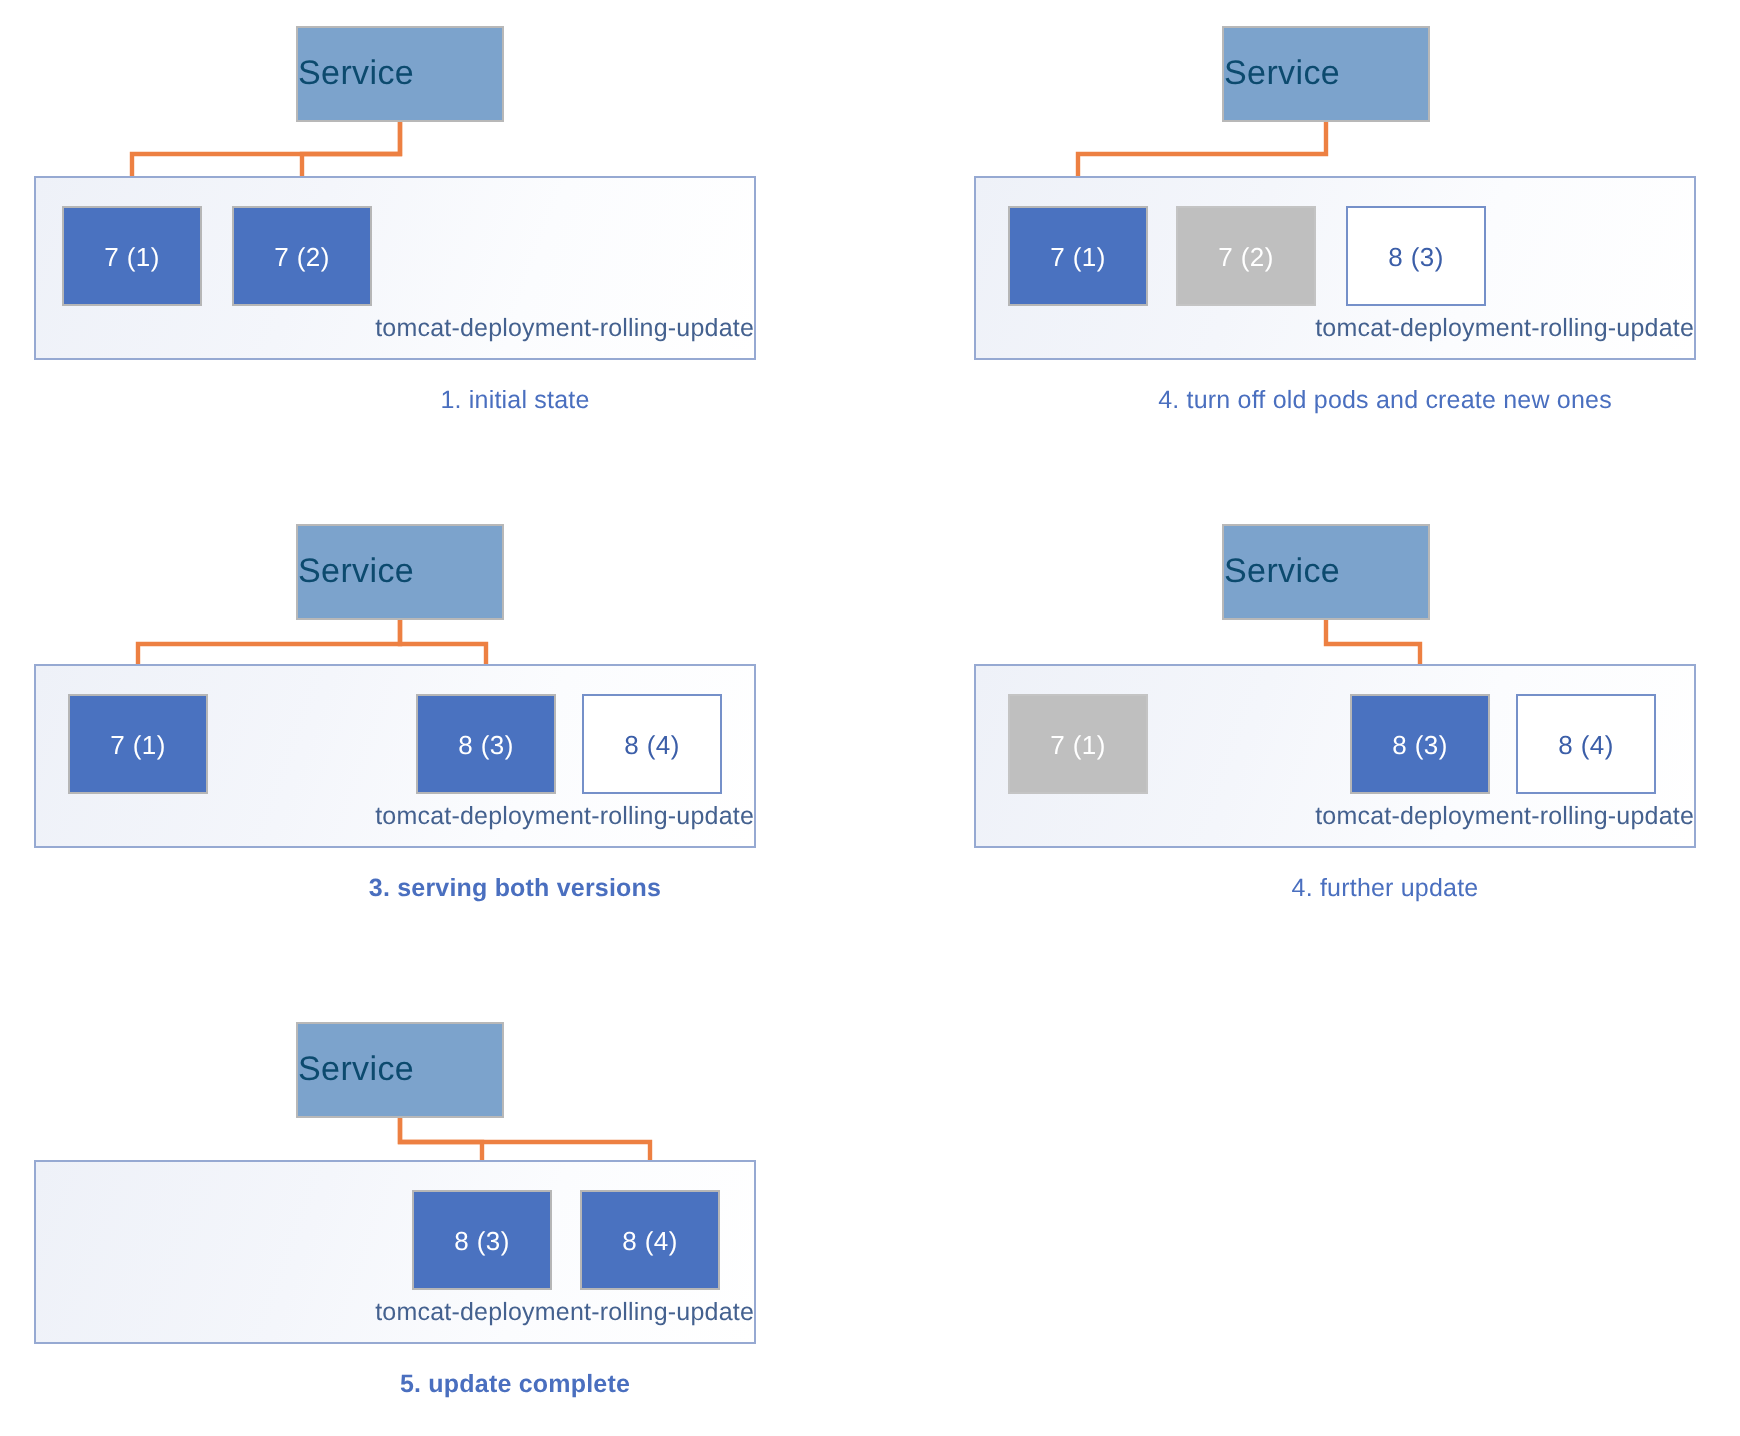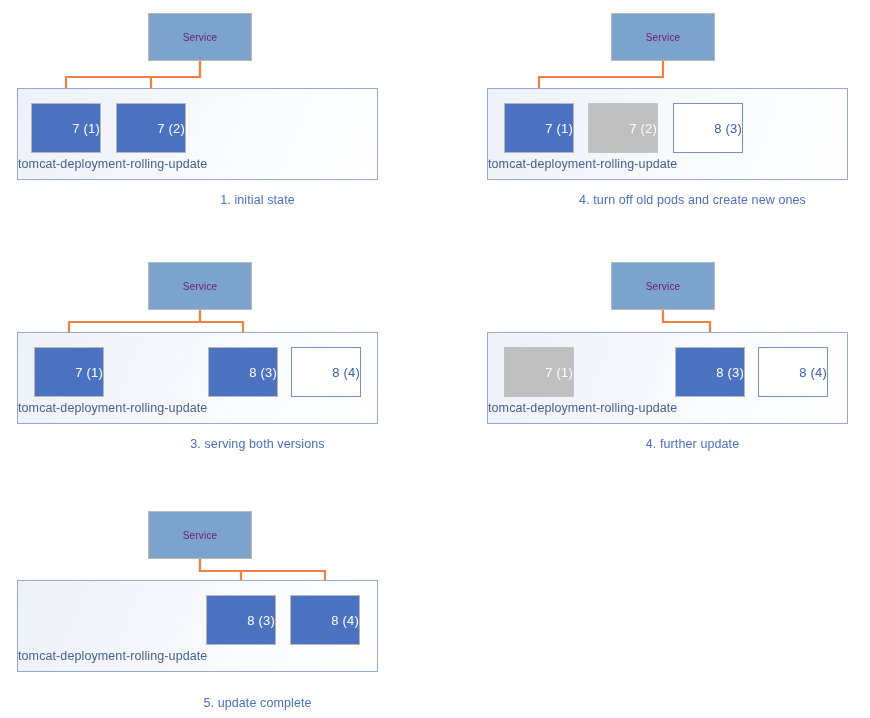--- a/index.html
+++ b/index.html
@@ -15,52 +15,51 @@
     overflow: hidden;
   }
   .panel {
     position: absolute;
   }
   
   .service-box {
     position: absolute;
     background: #7CA3CC;
     border: 1px solid #b8b8b8;
-    color: #701a75;
-    font-size: 10px;
+    color: #0c4a6e;
+    font-size: 17px;
+    display: flex;
+    align-items: center;
+    box-sizing: border-box;
+    letter-spacing: 0.2px;
+  }
+  
+  .deployment-box {
+    position: absolute;
+    border: 1px solid #96a9d2;
+    background: linear-gradient(110deg, #eef1f8 0%, #f4f6fb 38%, #fbfcfe 68%, #ffffff 100%);
+    box-sizing: border-box;
+  }
+  .deployment-label {
+    position: absolute;
+    left: 0;
+    right: 0;
+    bottom: 8px;
+    text-align: right;
+    font-size: 12.5px;
+    color: #44618f;
+    letter-spacing: 0.1px;
+  }
+  
+  .pod {
+    position: absolute;
+    box-sizing: border-box;
     display: flex;
     align-items: center;
     justify-content: center;
-    box-sizing: border-box;
-    letter-spacing: 0.2px;
-  }
-  
-  .deployment-box {
-    position: absolute;
-    border: 1px solid #96a9d2;
-    background: linear-gradient(110deg, #eef1f8 0%, #f4f6fb 38%, #fbfcfe 68%, #ffffff 100%);
-    box-sizing: border-box;
-  }
-  .deployment-label {
-    position: absolute;
-    left: 0;
-    right: 0;
-    bottom: 8px;
-    text-align: left;
-    font-size: 12.5px;
-    color: #44618f;
-    letter-spacing: 0.1px;
-  }
-  
-  .pod {
-    position: absolute;
-    box-sizing: border-box;
-    display: flex;
-    align-items: center;
-    justify-content: flex-end;
     font-size: 13px;
     letter-spacing: 0.2px;
   }
   .pod.active {
     background: #4A72C0;
     border: 1px solid #b6b6b6;
     color: #ffffff;
   }
   .pod.off {
     background: #BFBFBF;
@@ -167,21 +166,21 @@
   <div class="pod active" style="left:34px; top:97px; width:70px; height:50px;">
     <span>7 (1)</span>
   </div>
   <div class="pod active" style="left:208px; top:97px; width:70px; height:50px;">
     <span>8 (3)</span>
   </div>
   <div class="pod new" style="left:291px; top:97px; width:70px; height:50px;">
     <span>8 (4)</span>
   </div>
 
-  <div class="caption" style="left:0px; top:187px; width:435px;">3. serving both versions</div>
+  <div class="caption" style="left:0px; top:187px; width:435px;font-weight:bold;">3. serving both versions</div>
 </div>
 
 <div class="panel" style="left:435px; top:250px; width:435px; height:210px;">
 
   <div class="service-box" style="left:176px; top:12px; width:104px; height:48px;">
     <span>Service</span>
   </div>
 
   <svg class="connector" style="left:0px; top:0px; width:435px; height:210px;" viewBox="0 0 435 210">
     <path d="M228,60 L228,72 L275,72 L275,88" fill="none" stroke="#ED8042" stroke-width="2.2"></path>
@@ -222,14 +221,14 @@
     <div class="deployment-label">tomcat-deployment-rolling-update</div>
   </div>
 
   <div class="pod active" style="left:206px; top:105px; width:70px; height:50px;">
     <span>8 (3)</span>
   </div>
   <div class="pod active" style="left:290px; top:105px; width:70px; height:50px;">
     <span>8 (4)</span>
   </div>
 
-  <div class="caption" style="left:0px; top:206px; width:435px;">5. update complete</div>
+  <div class="caption" style="left:0px; top:195px; width:435px;font-weight:bold;">5. update complete</div>
 </div>
 
 </body></html>

